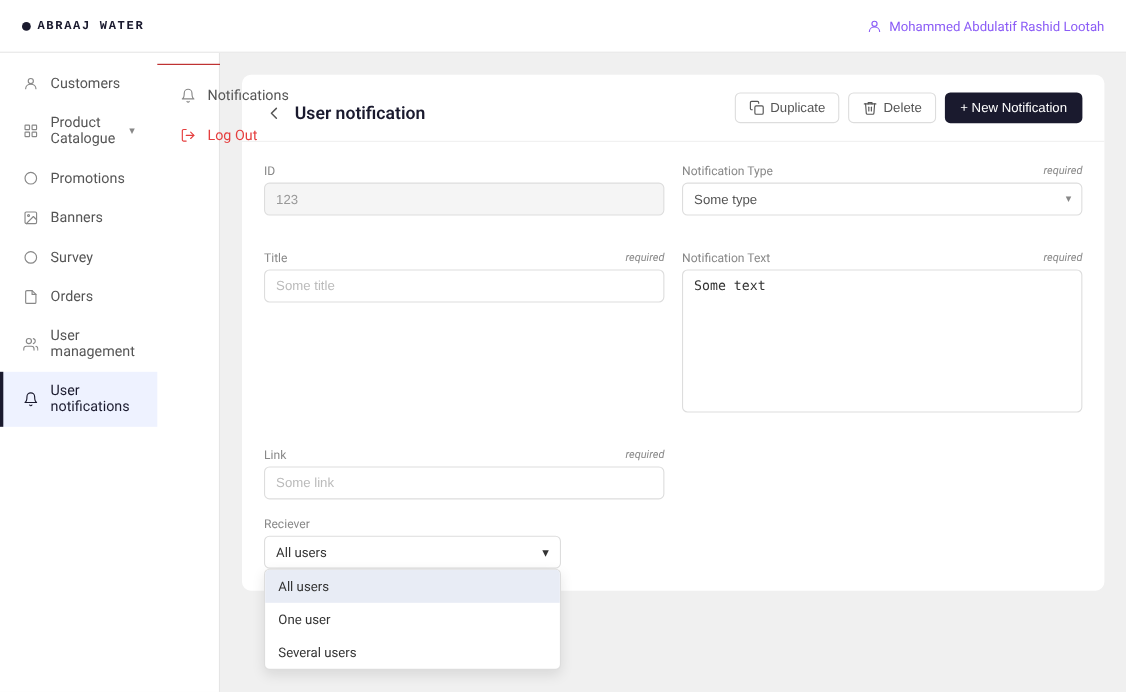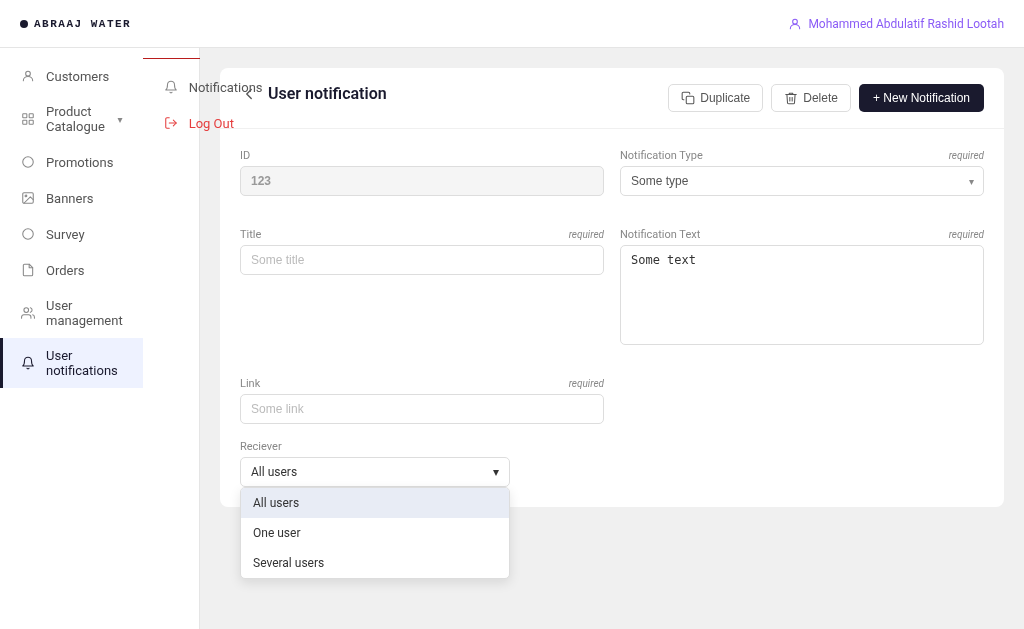--- a/index.html
+++ b/index.html
@@ -130,21 +130,21 @@
     
     .page-card {
       background: #fff;
       border-radius: 8px;
       overflow: visible;
     }
 
     
     .page-header {
       display: flex;
-      align-items: flex-start;
+      align-items: flex-end;
       justify-content: space-between;
       padding: 16px 20px;
       border-bottom: 1px solid #f0f0f0;
     }
     .page-title-area {
       display: flex;
       align-items: center;
       gap: 10px;
     }
     .back-btn {
@@ -227,21 +227,20 @@
       border: 1px solid #ddd;
       border-radius: 5px;
       font-size: 12px;
       color: #333;
       background: #fff;
       outline: none;
     }
     .form-input:disabled {
       background: #f5f5f5;
       color: #999;
-      font-weight: bold;
     }
     .form-input::placeholder {
       color: #bbb;
     }
     .form-textarea {
       width: 100%;
       padding: 7px 10px;
       border: 1px solid #ddd;
       border-radius: 5px;
       font-size: 12px;
@@ -526,21 +525,21 @@
               <label class="form-label">Title</label>
               <span class="form-required">required</span>
             </div>
             <input class="form-input" type="text" placeholder="Some title" style="">
           </div>
           <div class="form-group" style="grid-row: span 2;">
             <div class="form-label-row">
               <label class="form-label">Notification Text</label>
               <span class="form-required">required</span>
             </div>
-            <textarea class="form-textarea" style="height: 100px;">Some text</textarea>
+            <textarea class="form-textarea" style="height: 130px;">Some text</textarea>
           </div>
         </div>
 
         <div style="display:grid; grid-template-columns: 1fr 1fr; gap:16px; margin-bottom:16px;">
           <div class="form-group">
             <div class="form-label-row">
               <label class="form-label">Link</label>
               <span class="form-required">required</span>
             </div>
             <input class="form-input" type="text" placeholder="Some link" style="">

